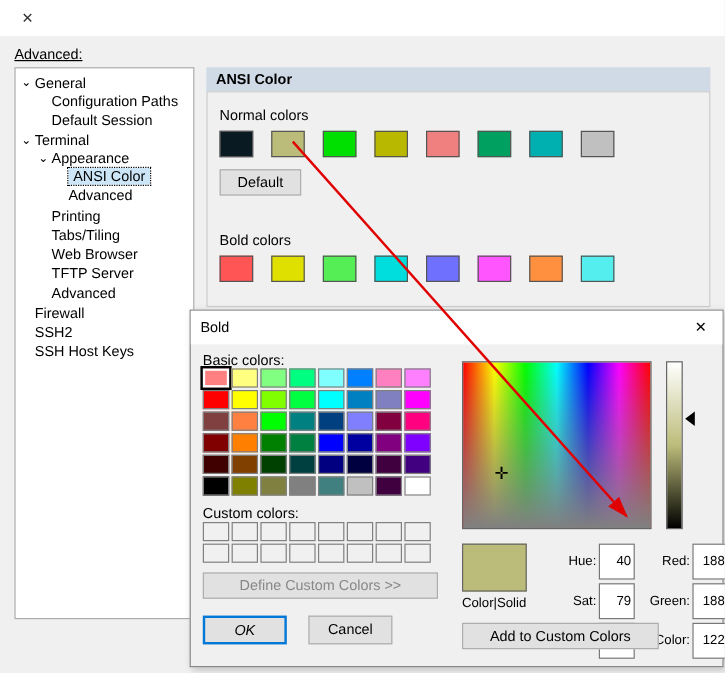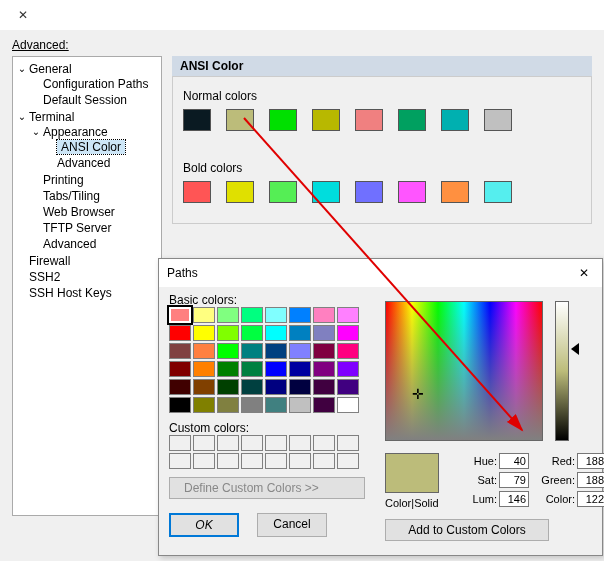--- a/index.html
+++ b/index.html
@@ -31,33 +31,33 @@
 .dtitle .t { flex: 1; }
 .dtitle .x { width: 20px; text-align: center; }
 .dbody { display: flex; padding: 6px 10px 10px; gap: 10px; }
 .leftcol { width: 206px; }
 .grid-colors { display: grid; grid-template-rows: repeat(6, 16px); grid-template-columns: repeat(8, 22px); gap: 2px; margin-bottom: 8px; }
 .grid-colors div { border: 1px solid #808080; }
 .grid-colors div.selbc { outline: 2px solid #000; border: 2px solid #fff; }
 .custgrid { display: grid; grid-template-rows: repeat(2, 16px); grid-template-columns: repeat(8, 22px); gap: 2px; margin-bottom: 8px; }
 .custgrid div { border: 1px solid #808080; background: #f0f0f0; }
 .btnrow { display: flex; gap: 18px; margin-top: 8px; }
-.longbtn { width: 196px; text-align: left; margin-bottom: 6px; }
+.longbtn { width: 196px; text-align: center; margin-bottom: 6px; }
 .rightcol { flex: 1; position: relative; }
 .gradbox { position: absolute; left: 0; top: 8px; width: 158px; height: 140px; background:
   linear-gradient(to bottom, rgba(128,128,128,0) 0%, rgba(128,128,128,1) 100%),
   linear-gradient(to right, red, yellow, lime, cyan, blue, magenta, red);
   border: 1px solid #666; }
 .cross { position: absolute; font-size: 14px; color: #000; }
 .lumbar { position: absolute; left: 170px; top: 8px; width: 14px; height: 140px; background: linear-gradient(#fff, #bcbc7a, #000); border: 1px solid #666; }
 .lumtri { position: absolute; left: 186px; top: 50px; width: 0; height: 0; border-top: 6px solid transparent; border-bottom: 6px solid transparent; border-right: 8px solid #000; }
 .preview { position: absolute; left: 0; top: 160px; width: 54px; height: 40px; background: #bcbc7a; border: 1px solid #666; }
 .prevlbl { position: absolute; left: 0; top: 204px; font-size: 11px; }
 .vals { position: absolute; left: 62px; top: 160px; display: grid; grid-template-columns: 30px 34px 40px 34px; row-gap: 3px; column-gap: 2px; align-items: center; margin-left: 20px; }
-.vals input { width: 30px; height: 16px; border: 1px solid #777; text-align: right; padding-right: 2px; font-size: 11px; }
+.vals input { width: 30px; height: 30px; border: 1px solid #777; text-align: right; padding-right: 2px; font-size: 11px; }
 .vals label { text-align: right; font-size: 11px; }
 .addbtn { position: absolute; left: 0; top: 226px; width: 164px; text-align: center; }
 
 .arrow-svg { position: absolute; left: 0; top: 0; width: 604px; height: 561px; pointer-events: none; }
 </style>
 </head>
 <body>
 
 <div class="window">
   <div class="titlebar">
@@ -101,40 +101,41 @@
           <div class="swrow" id="normal-sw">
               <div class="sw" style="background: rgb(10, 26, 34);"></div>
               <div class="sw" style="background: rgb(188, 188, 122);"></div>
               <div class="sw" style="background: rgb(0, 224, 0);"></div>
               <div class="sw" style="background: rgb(184, 184, 0);"></div>
               <div class="sw" style="background: rgb(240, 128, 128);"></div>
               <div class="sw" style="background: rgb(0, 160, 96);"></div>
               <div class="sw" style="background: rgb(0, 176, 176);"></div>
               <div class="sw" style="background: rgb(192, 192, 192);"></div>
             </div>
+          <span class="btn">Default</span>
           <div class="gtitle" style="margin-top:30px">Bold colors</div>
           <div class="swrow" id="bold-sw">
               <div class="sw" style="background: rgb(255, 85, 85);"></div>
               <div class="sw" style="background: rgb(224, 224, 0);"></div>
               <div class="sw" style="background: rgb(85, 238, 85);"></div>
               <div class="sw" style="background: rgb(0, 221, 221);"></div>
               <div class="sw" style="background: rgb(112, 112, 255);"></div>
               <div class="sw" style="background: rgb(255, 85, 255);"></div>
               <div class="sw" style="background: rgb(255, 144, 64);"></div>
               <div class="sw" style="background: rgb(85, 238, 238);"></div>
             </div>
         </div>
       </div>
     </div>
   </div>
 </div>
 
 <div class="dlg">
   <div class="dtitle">
-    <span class="t">Paths</span>
+    <span class="t">Bold</span>
     <span class="x">✕</span>
   </div>
   <div class="dbody">
     <div class="leftcol">
       <div>Basic colors:</div>
       <div class="grid-colors" id="basic-grid">
           <div class="selbc" style="background: rgb(255, 128, 128);"></div>
           <div style="background: rgb(255, 255, 128);"></div>
           <div style="background: rgb(128, 255, 128);"></div>
           <div style="background: rgb(0, 255, 128);"></div>

